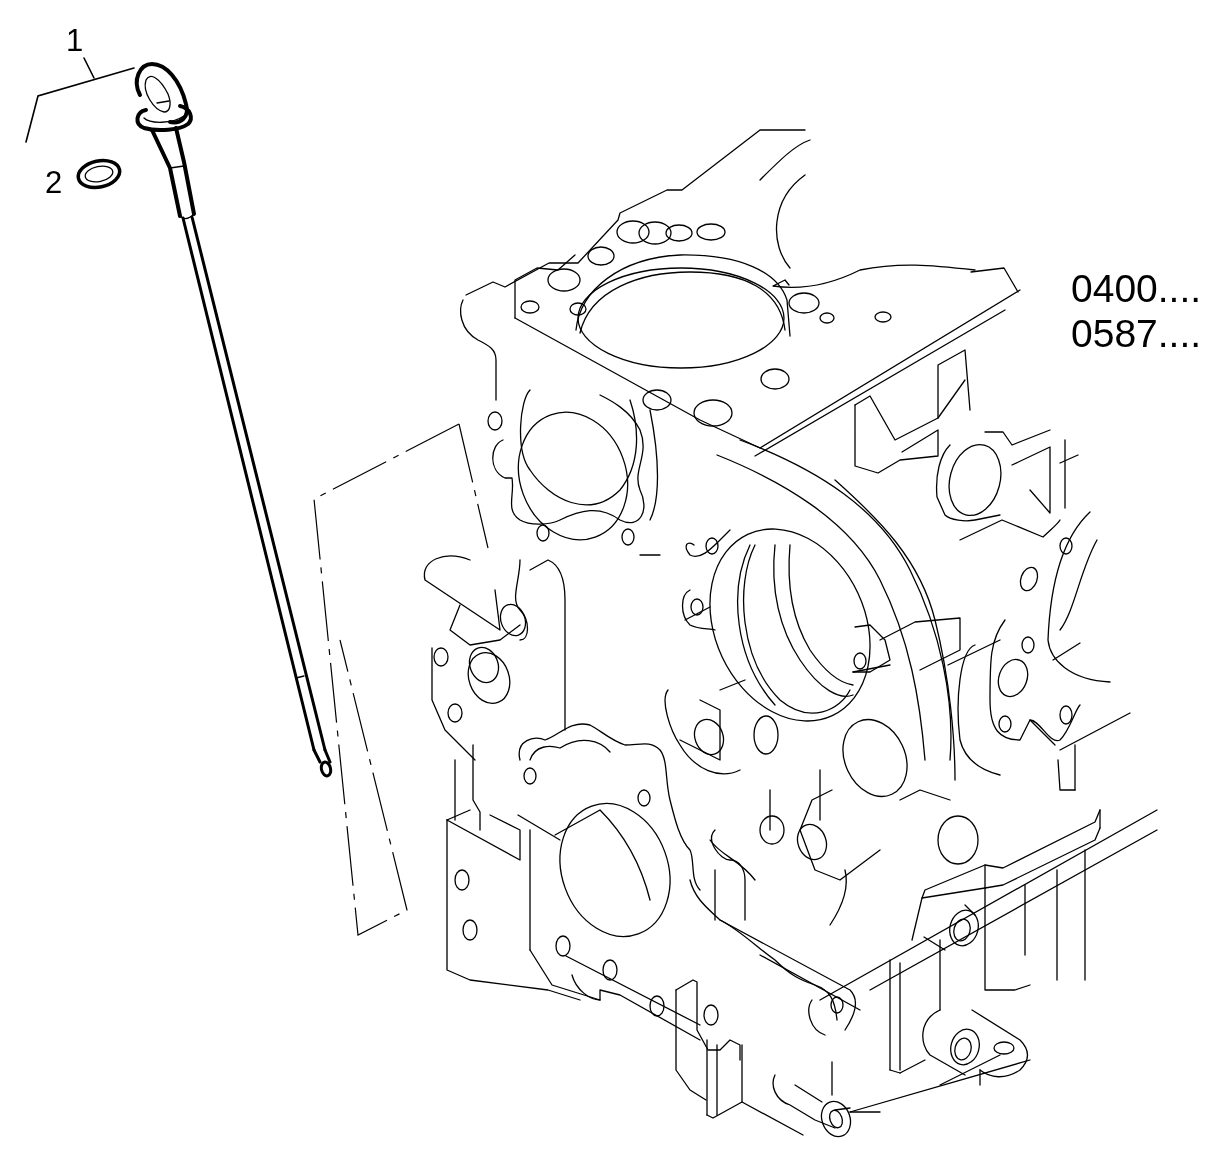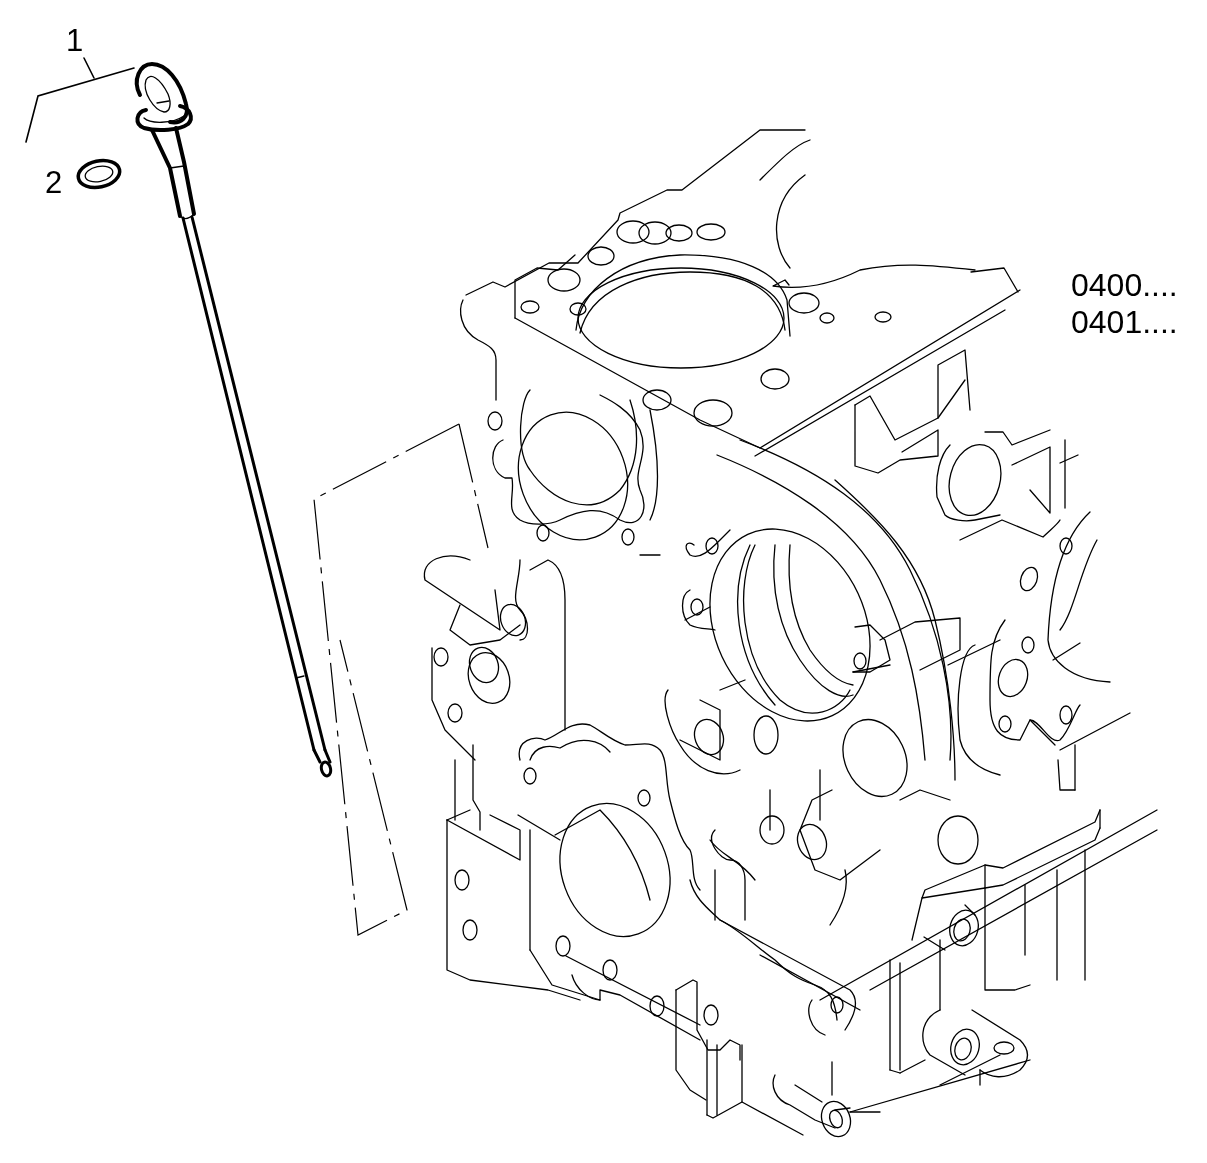--- a/index.html
+++ b/index.html
@@ -1,19 +1,19 @@
 <!DOCTYPE html>
 <html><head>
 <meta charset="utf-8">
 <style>
   html, body { margin:0; padding:0; background:#ffffff; }
   body { width:1207px; height:1163px; position:relative; overflow:hidden; font-family:"Liberation Sans", sans-serif; }
   #canvas { position:absolute; left:0; top:0; width:1207px; height:1163px; }
   .lbl { position:absolute; font-family:"Liberation Sans", sans-serif; font-size:31px; color:#000; line-height:1; }
-  .ref { position:absolute; font-family:"Liberation Sans", sans-serif; font-size:32px; color:#000; line-height:1.15; }
+  .ref { position:absolute; font-family:"Liberation Sans", sans-serif; font-size:39px; color:#000; line-height:1.15; }
   svg .t { fill:none; stroke:#000; stroke-width:1.3; stroke-linecap:round; stroke-linejoin:round; }
   svg .k { fill:none; stroke:#000; stroke-width:4; stroke-linecap:round; stroke-linejoin:round; }
   svg .m { fill:none; stroke:#000; stroke-width:1.6; stroke-linecap:round; }
   svg .dash { fill:none; stroke:#000; stroke-width:1.2; stroke-dasharray:60 8 6 8; }
 </style>
 </head>
 <body>
 
 <div id="canvas">
 <svg width="1207" height="1163" viewBox="0 0 1207 1163" xmlns="http://www.w3.org/2000/svg">
@@ -246,14 +246,14 @@
     <line class="t" x1="850" y1="1112" x2="1030" y2="1060"></line>
   </g>
 </svg>
 </div>
 
 <div class="lbl" style="left:66px; top:25px;">1</div>
 <div class="lbl" style="left:45px; top:167px;">2</div>
 
 <div class="ref" style="left:1071px; top:267px;">
   <div>0400....</div>
-  <div>0401....</div>
+  <div>0587....</div>
 </div>
 
 </body></html>

